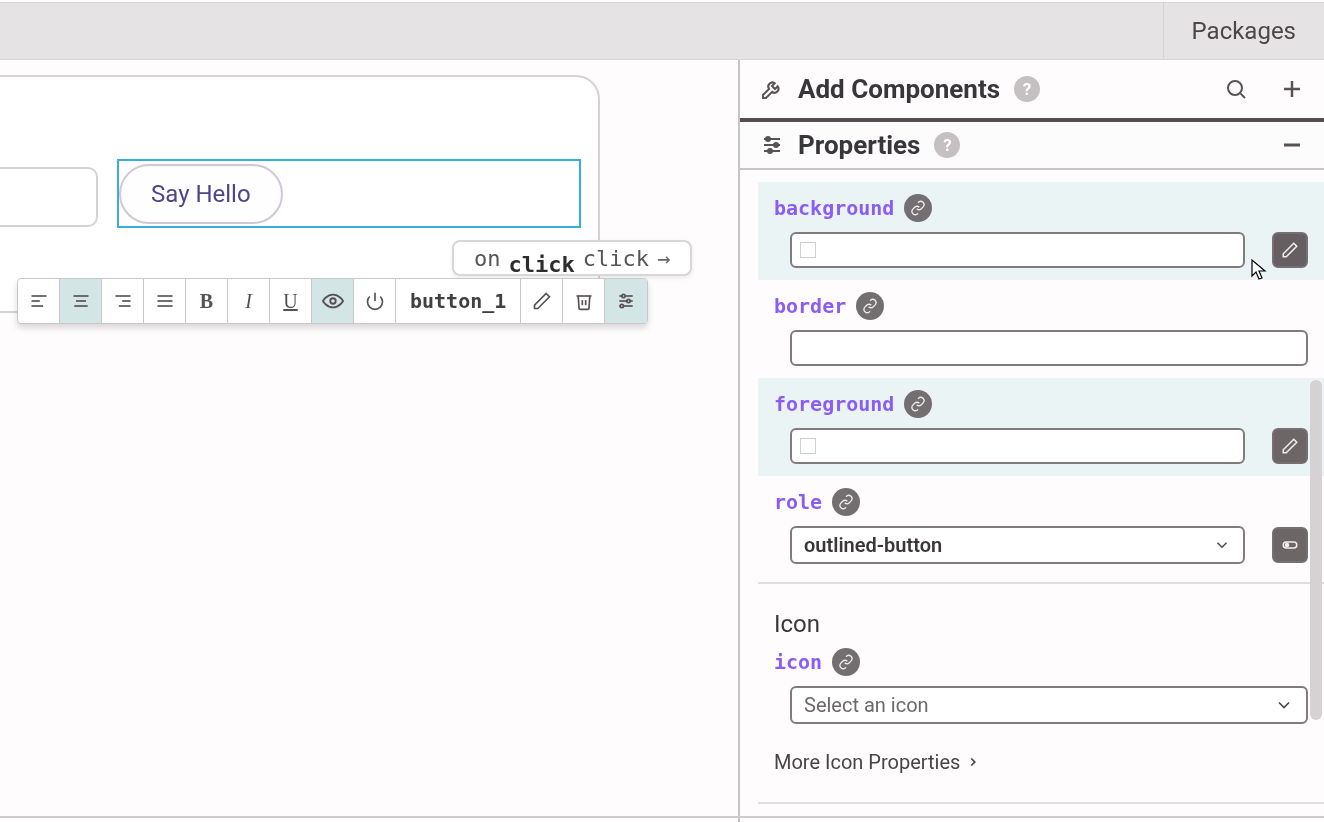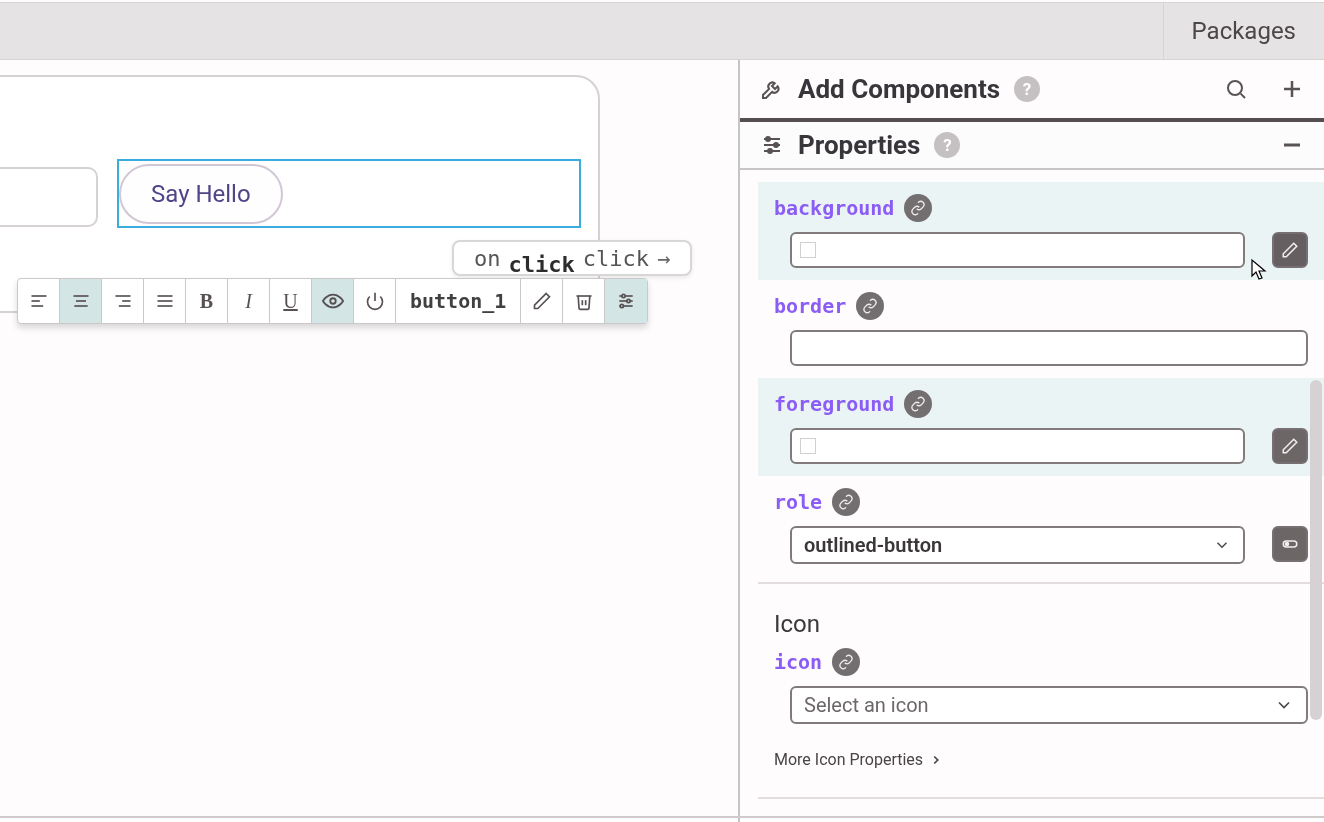--- a/index.html
+++ b/index.html
@@ -229,21 +229,21 @@
       background: #736e70;
       display: flex;
       align-items: center;
       justify-content: center;
     }
     .link-badge svg { width: 16px; height: 16px; stroke: #eceaeb; }
 
     .prop-input-row {
       display: flex;
       gap: 27px;
-      align-items: flex-start;
+      align-items: center;
       padding-left: 16px;
     }
     .prop-input {
       flex: 1;
       height: 36px;
       border: 2px solid #817b7c;
       border-radius: 6px;
       padding: 0 8px;
       display: flex;
       align-items: center;
@@ -290,21 +290,21 @@
       padding: 20px 16px 6px 16px;
     }
     .section-title.big { font-size: 26px; }
 
     .more-link {
       display: flex;
       align-items: center;
       gap: 6px;
       padding: 14px 16px 22px 16px;
       color: #4a4445;
-      font-size: 16px;
+      font-size: 20px;
       cursor: pointer;
     }
 
     .divider {
       height: 2px;
       background: #e3dddd;
       margin: 6px 0;
     }
 
     

